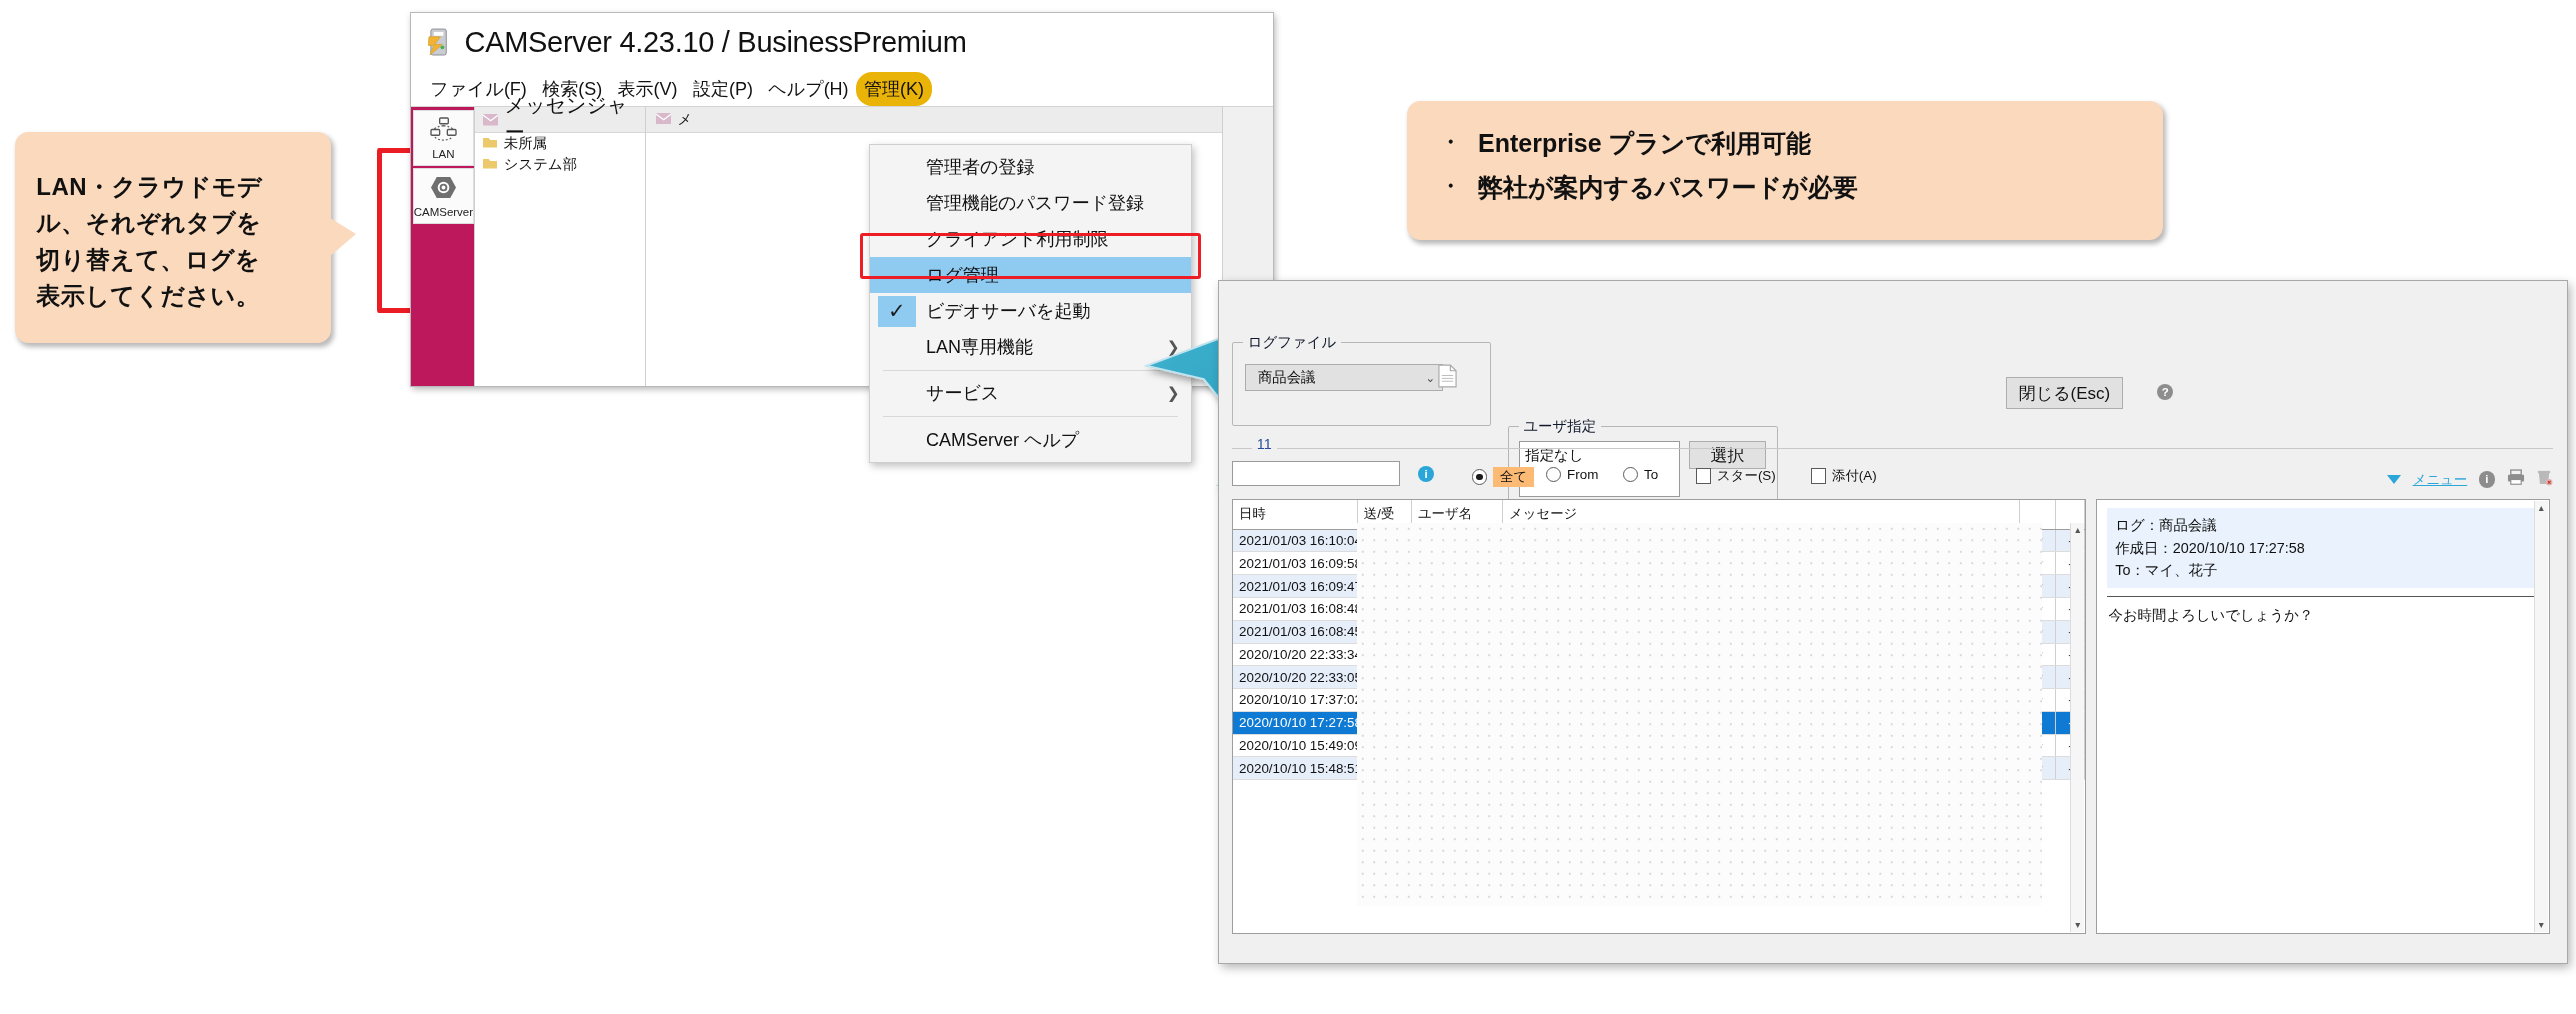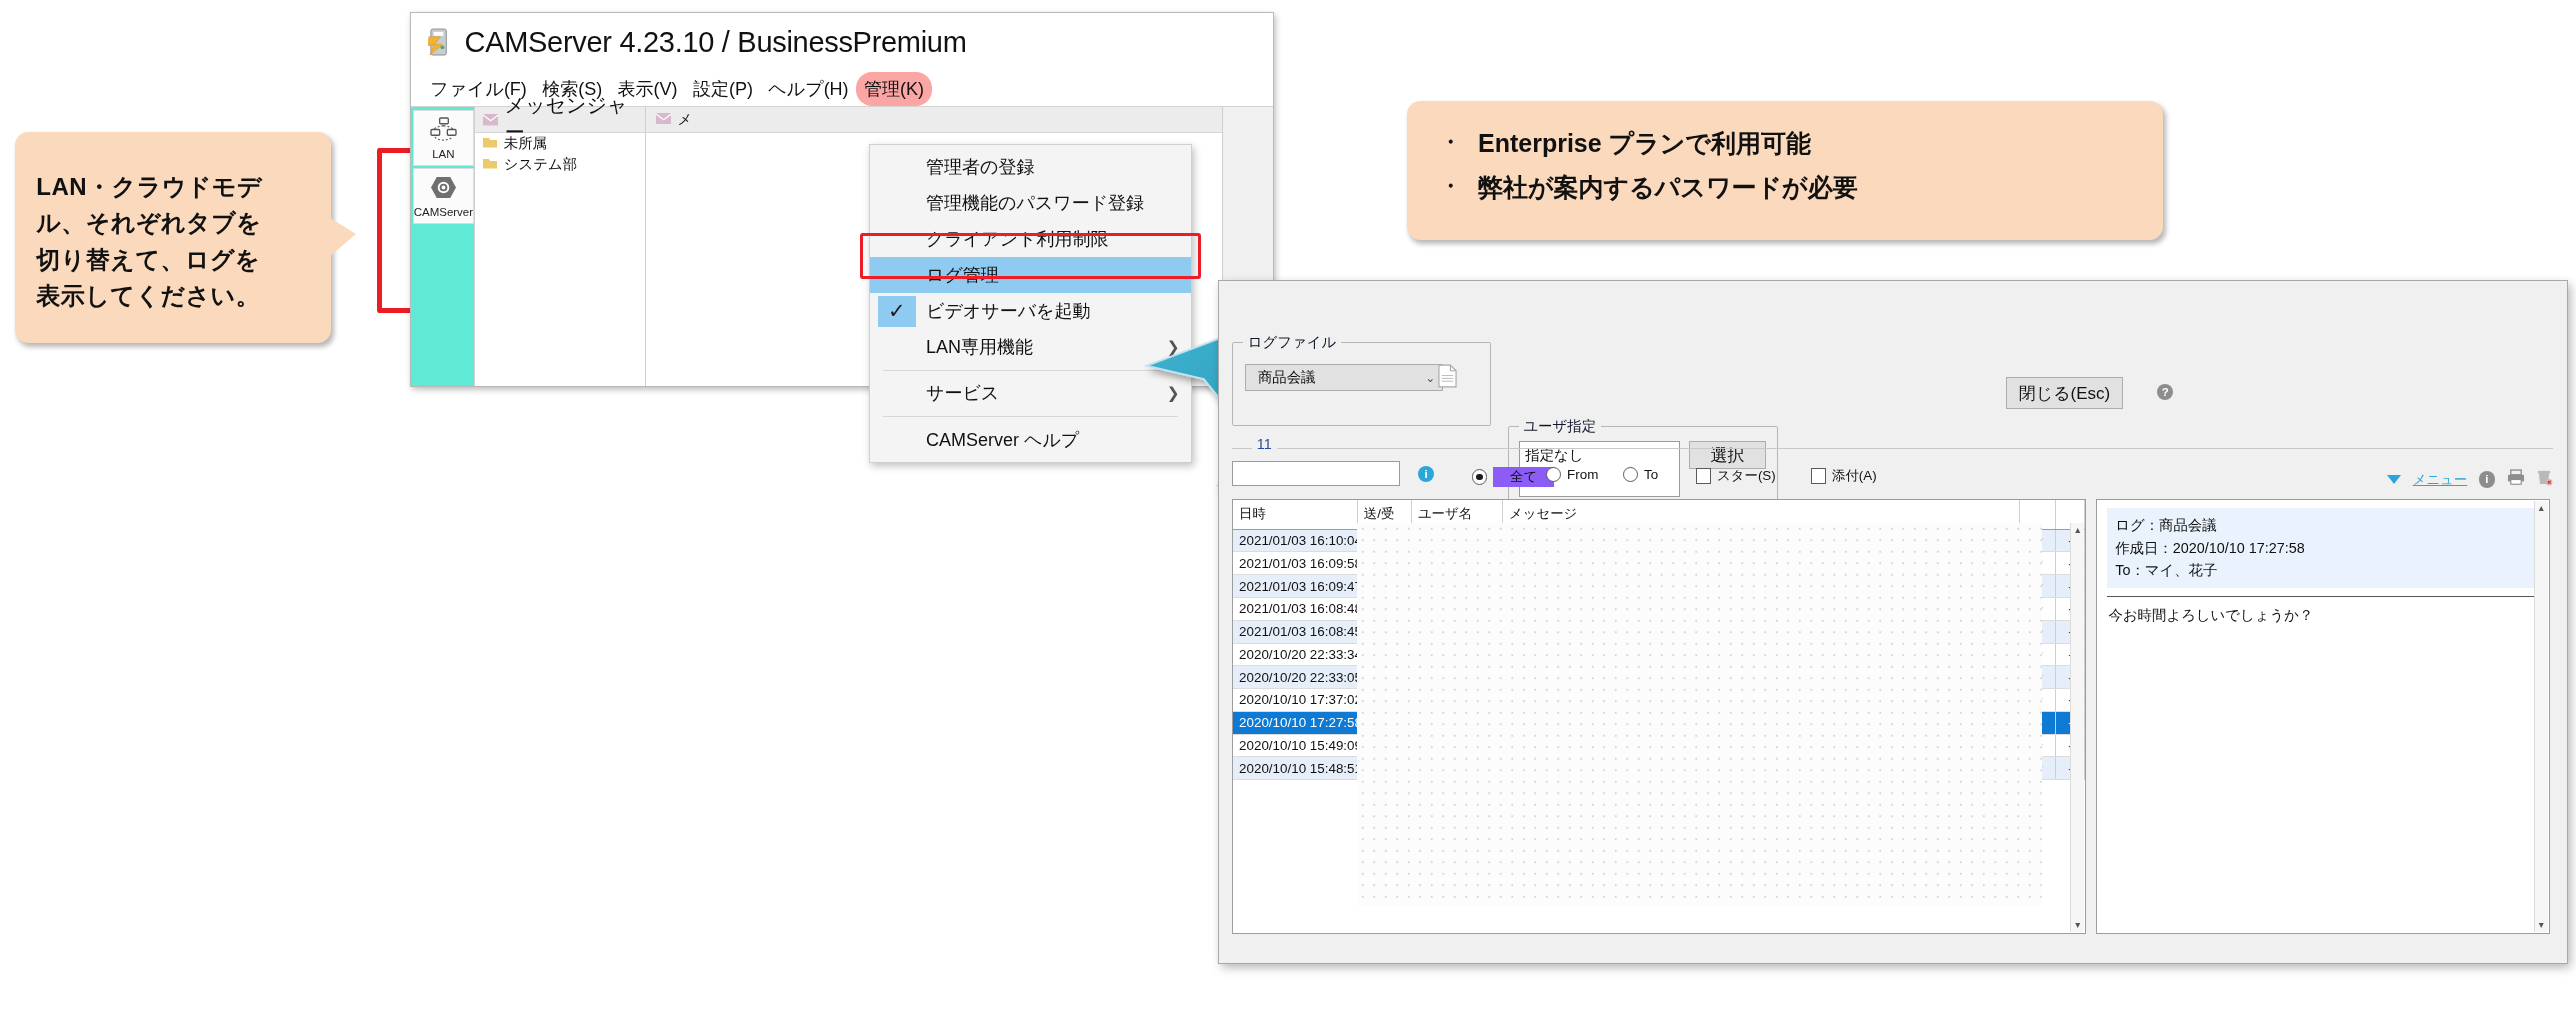--- a/index.html
+++ b/index.html
@@ -24,23 +24,23 @@
   #red-bracket{left:377px;top:148px;width:33px;height:155px;
        border:5.7px solid #ec1c24;border-right:none;border-radius:2.9px;}
 
   
   #main-window{left:410px;top:11.5px;width:862px;height:373px;background:#fff;
        border:1px solid #b9b9b9;box-shadow:1.9px 2.9px 6.7px rgba(0,0,0,.30);}
   #titlebar{height:59px;display:flex;align-items:center;padding-left:17px;gap:11.5px;}
   #app-title{font-size:29px;color:#111;letter-spacing:-0.3px;}
   #menubar{height:34px;display:flex;align-items:stretch;padding-left:11.5px;font-size:18px;color:#111;}
   #menubar .mi{padding:2.9px 7.7px;display:flex;align-items:center;}
-  #menubar .mi.active{background:#fca5a5;border-radius:16px;}
+  #menubar .mi.active{background:#eab308;border-radius:16px;}
   #main-body{display:flex;height:calc(100% - 94px);border-top:1px solid #d3d3d3;background:#f2f2f2;}
-  #side-tabs{width:63px;background:#5eead4;border-right:1px solid #cfcfcf;padding-top:3.8px;}
+  #side-tabs{width:63px;background:#be185d;border-right:1px solid #cfcfcf;padding-top:3.8px;}
   .side-tab{width:59px;height:54px;margin:0 1.9px 1.9px 1.9px;background:#fbfbfb;border:1px solid #dcdcdc;
        display:flex;flex-direction:column;align-items:center;justify-content:center;gap:1.9px;}
   .side-tab .lbl{font-size:11.5px;color:#222;}
   #tree-panel{width:170px;background:#fff;border-right:1px solid #cfcfcf;}
   #tree-header{background:#ececec;border-bottom:1px solid #d7d7d7;height:25px;display:flex;
        align-items:center;gap:6.7px;padding-left:7.7px;font-size:20px;color:#111;}
   .tree-row{height:21px;display:flex;align-items:center;gap:6.7px;padding-left:7.7px;font-size:14.4px;color:#111;}
   #right-panel{flex:1;background:#fff;}
   #right-panel-header{background:#ececec;border-bottom:1px solid #d7d7d7;height:25px;display:flex;
        align-items:center;gap:6.7px;padding-left:9.6px;font-size:14.4px;color:#111;}
@@ -75,21 +75,21 @@
         padding-left:12px;font-size:14.4px;color:#111;}
   .wcombo .arr{margin-left:auto;margin-right:6.7px;font-size:11.5px;color:#444;}
   .wtext{background:#fff;border:1px solid #9a9a9a;font-size:14.4px;color:#111;padding:3.8px 5.7px;box-sizing:border-box;}
 
   .chkrow{display:flex;align-items:center;gap:5.7px;font-size:13.4px;color:#111;}
   .chkbox{width:13.4px;height:13.4px;border:1px solid #5a5a5a;background:#fff;display:flex;
        align-items:center;justify-content:center;font-size:10.5px;color:#111;line-height:1;}
   .radio{width:13.4px;height:13.4px;border:1px solid #5a5a5a;border-radius:50%;background:#fff;
        display:flex;align-items:center;justify-content:center;}
   .radio .in{width:6.7px;height:6.7px;border-radius:50%;background:#1a1a1a;}
-  .hl-yellow{background:#8b5cf6;padding:1px 17px;}
+  .hl-yellow{background:#fdba74;padding:1px 7px;}
 
   
   #sep-line{position:absolute;left:13.4px;top:167px;width:1321px;height:1px;background:#c8c8c8;}
   #sep-num{position:absolute;left:33px;top:155px;background:#f0f0f0;padding:0 4.8px;font-size:14.4px;color:#2a4b9b;}
 
   
   #tbl-wrap{position:absolute;left:13.4px;top:218px;width:852px;height:433px;background:#fff;
        border:1px solid #9d9d9d;}
   table.logtbl{border-collapse:collapse;width:100%;table-layout:fixed;font-size:13.4px;color:#111;}
   table.logtbl th{background:#fff;border-right:1px solid #cfcfcf;border-bottom:1px solid #9d9d9d;

